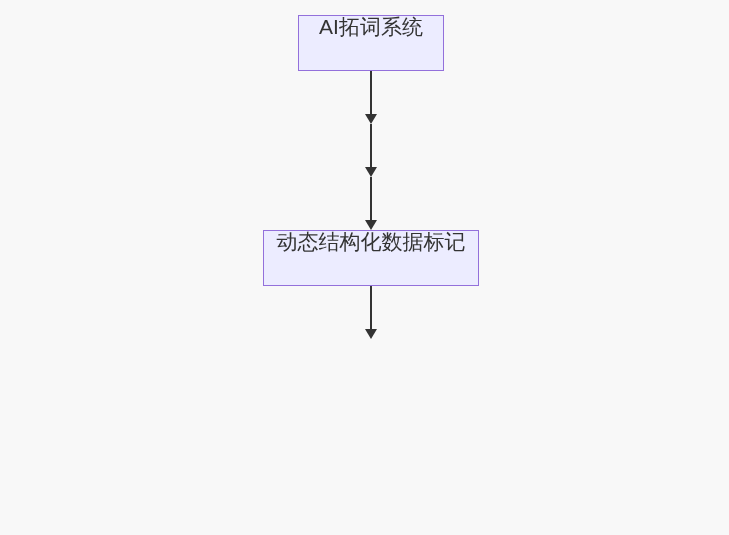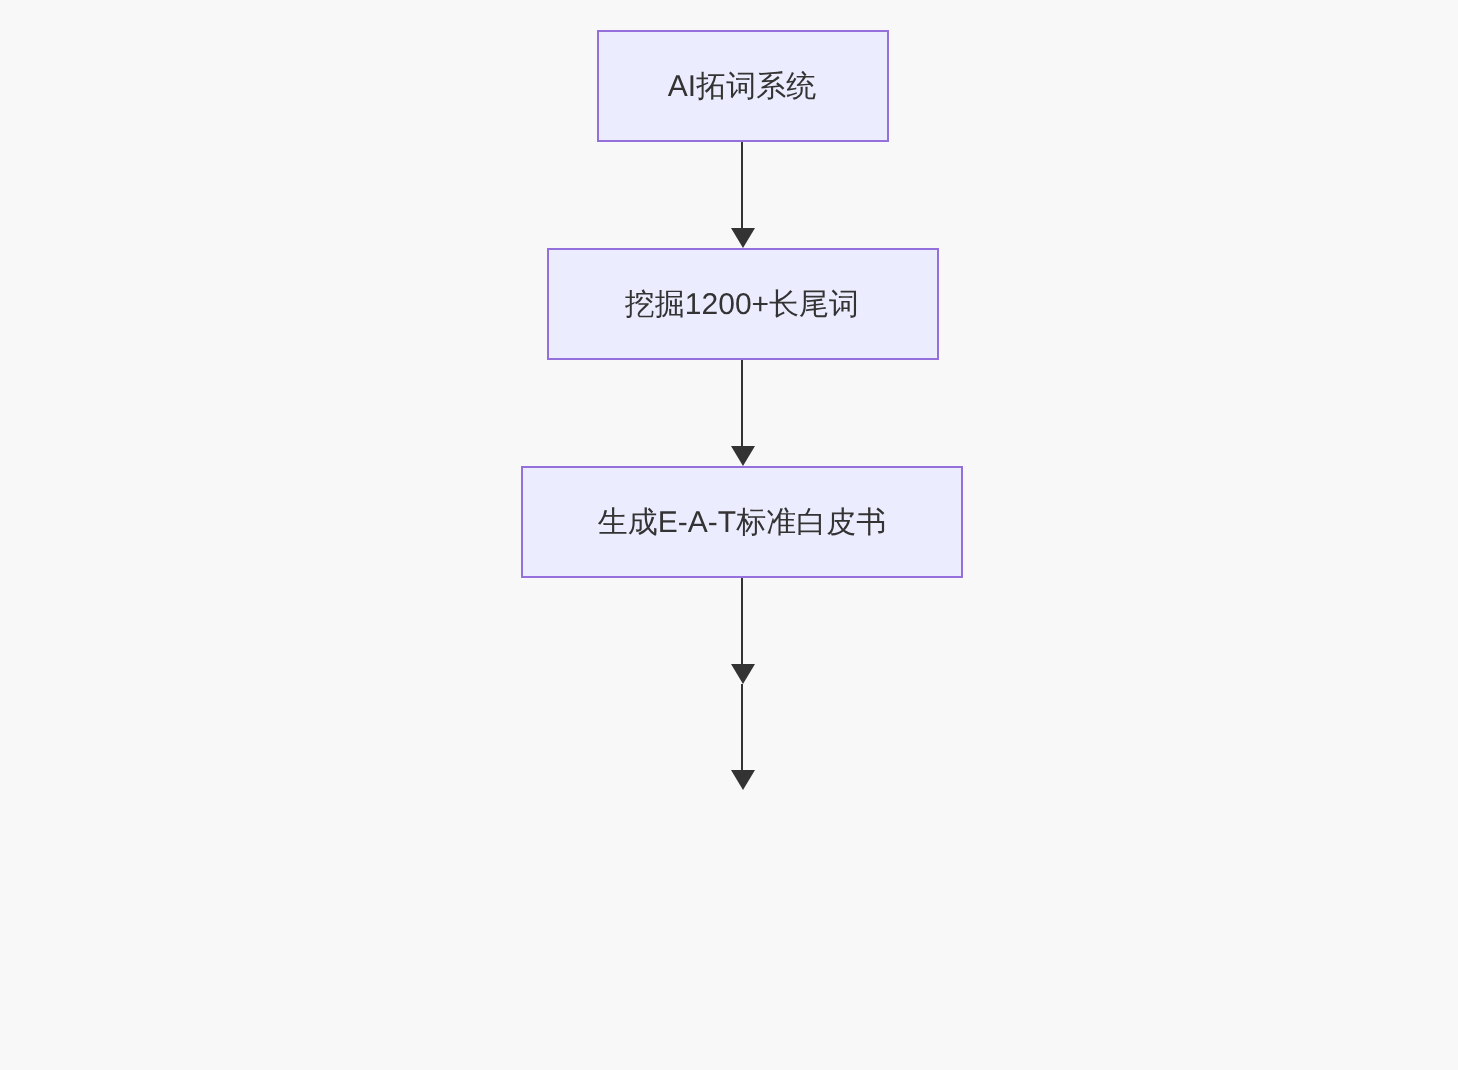--- a/index.html
+++ b/index.html
@@ -26,24 +26,24 @@
     display: flex;
     flex-direction: column;
     align-items: center;
   }
   .node {
     box-sizing: border-box;
     height: 56px;
     background: var(--node-fill, #ECECFF);
     border: 1.5px solid var(--node-border, #9370DB);
     display: flex;
-    align-items: center;
+    align-items: flex-start;
     justify-content: center;
     color: var(--text, #333333);
-    font-size: 15px;
+    font-size: 21px;
     line-height: 1;
     white-space: nowrap;
   }
   .node-0 { width: 146px; }
   .node-1 { width: 196px; }
   .node-2 { width: 221px; }
   .node-3 { width: 216px; }
   .node-4 { width: 235px; }
   .connector {
     height: 53px;
@@ -74,39 +74,36 @@
 
     <div class="node node-0">
       <span>AI拓词系统</span>
     </div>
 
     <div class="connector">
       <div class="edge-line"></div>
       <div class="arrowhead"></div>
     </div>
 
-    <div class="node node-1">
-      <span>挖掘1200+长尾词</span>
-    </div>
-
-    <div class="connector">
-      <div class="edge-line"></div>
-      <div class="arrowhead"></div>
-    </div>
-
-    <div class="node node-2">
-      <span>生成E-A-T标准白皮书</span>
-    </div>
 
     <div class="connector">
       <div class="edge-line"></div>
       <div class="arrowhead"></div>
     </div>
 
 
     <div class="connector">
       <div class="edge-line"></div>
       <div class="arrowhead"></div>
     </div>
 
+    <div class="node node-3">
+      <span>动态结构化数据标记</span>
+    </div>
+
+    <div class="connector">
+      <div class="edge-line"></div>
+      <div class="arrowhead"></div>
+    </div>
+
 
   </div>
 </div>
 
 </body></html>

